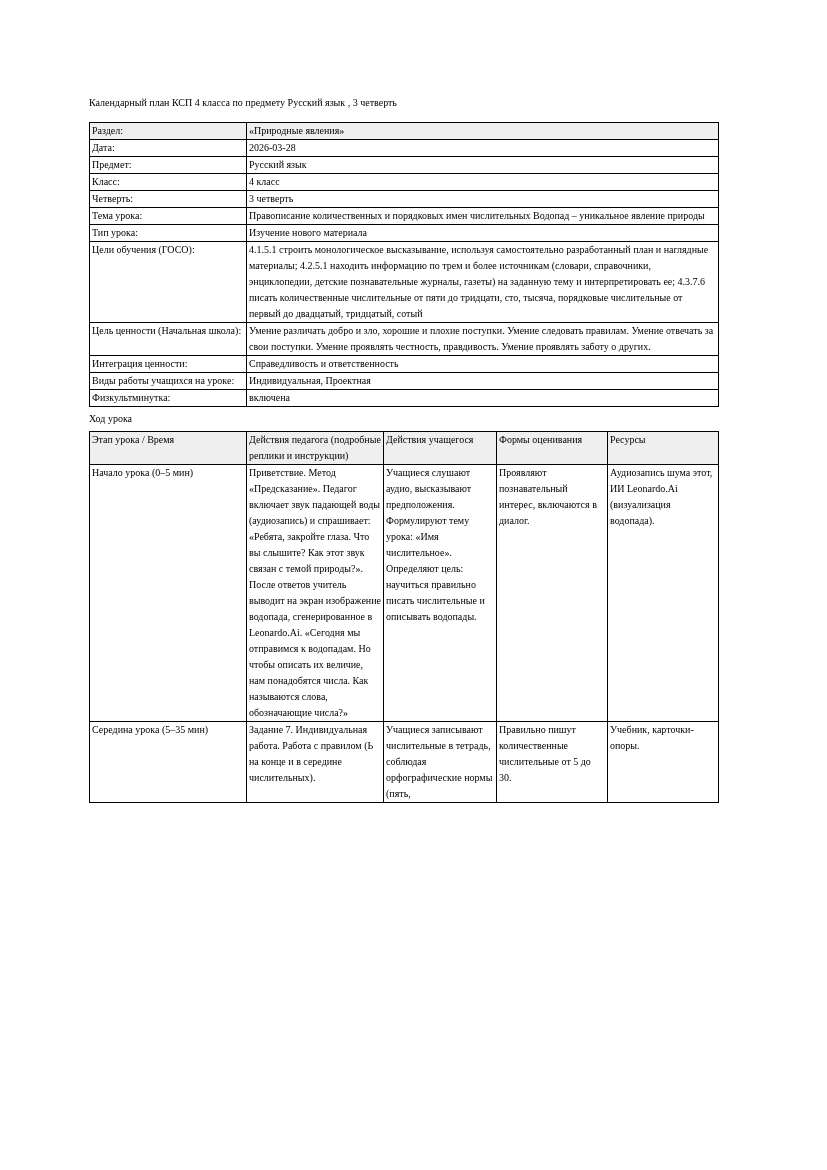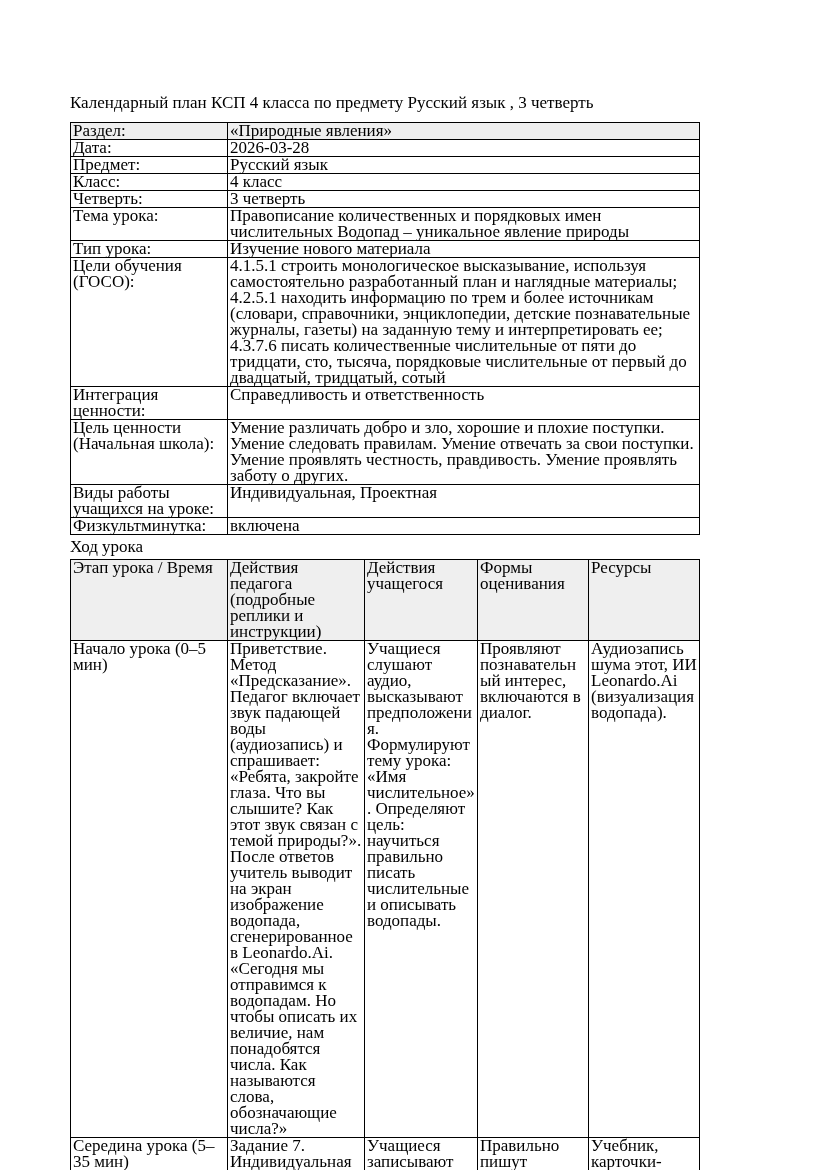--- a/index.html
+++ b/index.html
@@ -6,26 +6,26 @@
     --border-c:#000000;
     --text-c:#000000;
     --shade-bg:#efefef;
     --page-bg:#ffffff;
   }
   html,body{margin:0;padding:0;background:var(--page-bg);}
   .page{
     position:relative;
     width:827px;height:1170px;
     box-sizing:border-box;
-    padding:95px 100px 0 70px;
+    padding:95px 100px 0 89px;
     overflow:hidden;
     background:var(--page-bg);
     color:var(--text-c);
     font-family:"Liberation Serif","DejaVu Serif",serif;
-    font-size:17px;
+    font-size:10px;
     line-height:16px;
   }
   .doc-title{
     margin:0 0 11px 0;
     font-weight:normal;
     white-space:nowrap;
   }
   table{
     border-collapse:collapse;
     table-layout:fixed;
@@ -90,26 +90,26 @@
         </tr>
         <tr>
           <td>Тип урока:</td>
           <td>Изучение нового материала</td>
         </tr>
         <tr>
           <td>Цели обучения (ГОСО):</td>
           <td>4.1.5.1 строить монологическое высказывание, используя самостоятельно разработанный план и наглядные материалы; 4.2.5.1 находить информацию по трем и более источникам (словари, справочники, энциклопедии, детские познавательные журналы, газеты) на заданную тему и интерпретировать ее; 4.3.7.6 писать количественные числительные от пяти до тридцати, сто, тысяча, порядковые числительные от первый до двадцатый, тридцатый, сотый</td>
         </tr>
         <tr>
+          <td>Цель ценности (Начальная школа):</td>
+          <td>Умение различать добро и зло, хорошие и плохие поступки. Умение следовать правилам. Умение отвечать за свои поступки. Умение проявлять честность, правдивость. Умение проявлять заботу о других.</td>
+        </tr>
+        <tr>
           <td>Интеграция ценности:</td>
           <td>Справедливость и ответственность</td>
-        </tr>
-        <tr>
-          <td>Цель ценности (Начальная школа):</td>
-          <td>Умение различать добро и зло, хорошие и плохие поступки. Умение следовать правилам. Умение отвечать за свои поступки. Умение проявлять честность, правдивость. Умение проявлять заботу о других.</td>
         </tr>
         <tr>
           <td>Виды работы учащихся на уроке:</td>
           <td>Индивидуальная, Проектная</td>
         </tr>
         <tr>
           <td>Физкультминутка:</td>
           <td>включена</td>
         </tr>
       </tbody>

